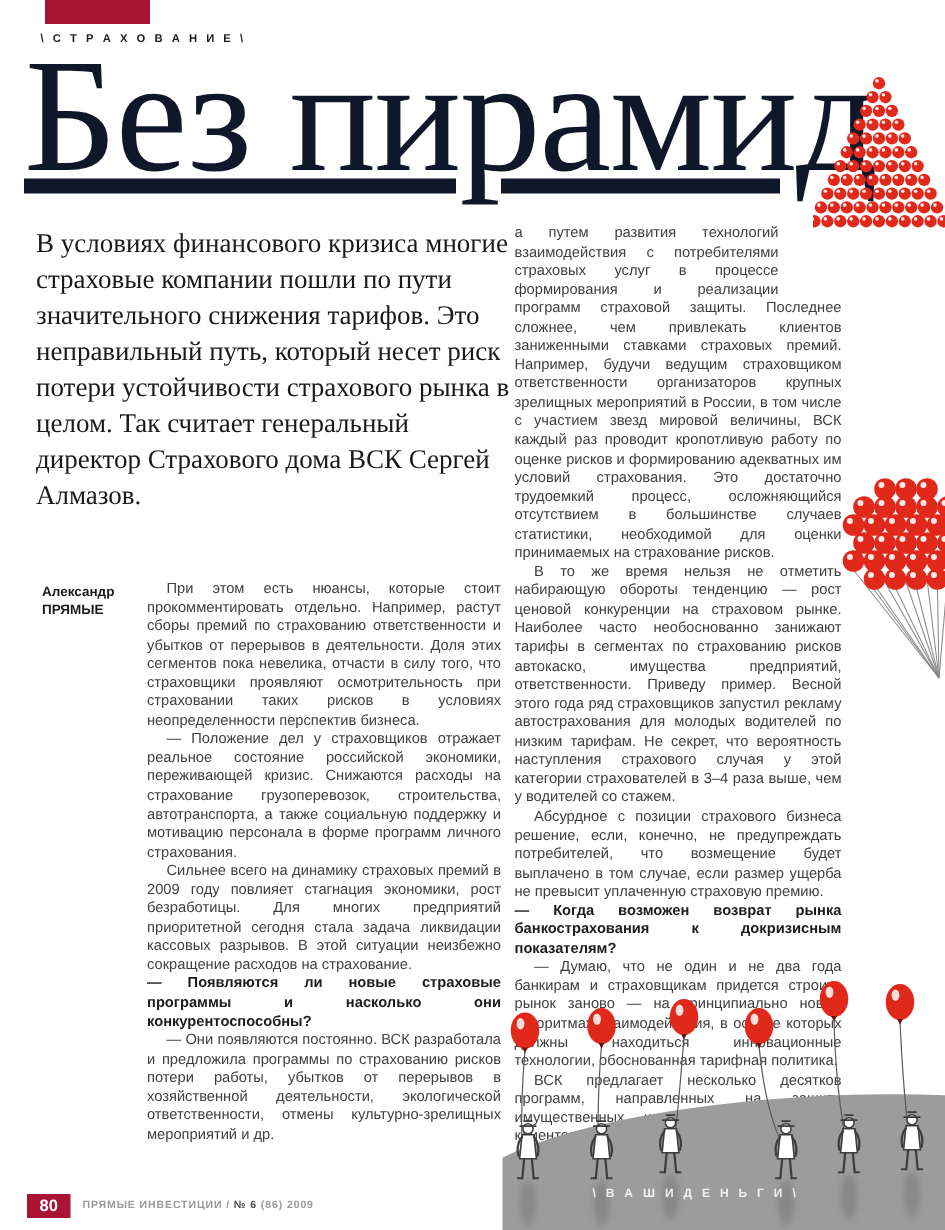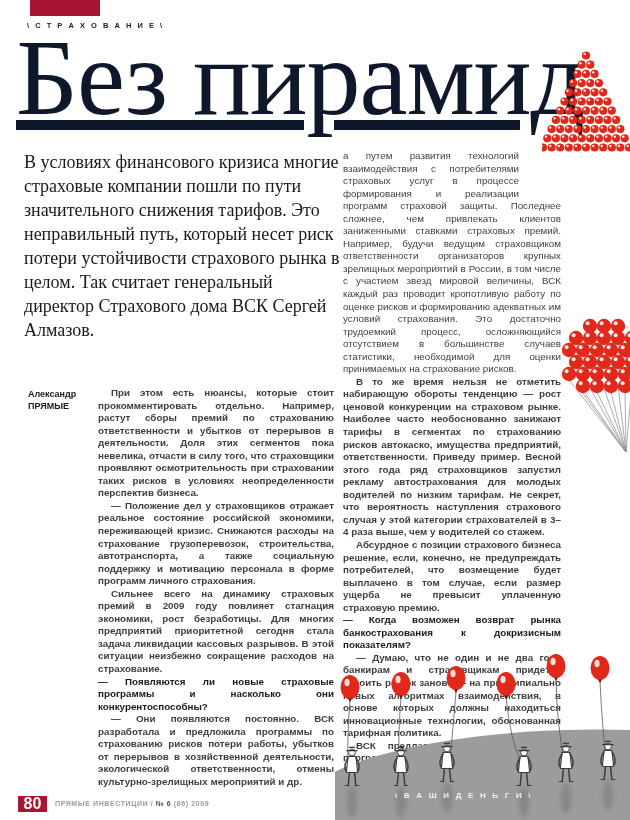--- a/index.html
+++ b/index.html
@@ -17,36 +17,36 @@
         font-family:"Liberation Serif",serif;font-size:18px;line-height:24px;color:#1c1a19;}
   
   .author{position:absolute;left:28px;top:389px;width:66px;font-size:9px;line-height:11.5px;
           font-weight:bold;color:#1a1a1a;}
   
   .col{position:absolute;font-size:9.8px;line-height:12.55px;color:#3f3f3f;}
   .col-left{left:98px;top:387px;width:236px;}
   .col-right{left:343px;top:150px;width:218px;}
   .col p{margin:0;text-align:justify;}
   .col p.question{font-weight:bold;color:#1c1c1c;}
-  .col p.answer{text-indent:13px;font-weight:bold;}
+  .col p.answer{text-indent:13px;}
   .wrap-spacer{float:right;width:42px;height:38px;}
   
   .pyramid{position:absolute;left:542px;top:50px;width:88px;height:104px;z-index:3;}
   .bunch{position:absolute;left:556px;top:318px;width:74px;height:140px;}
   .scene{position:absolute;left:335px;top:640px;width:295px;height:180px;}
   .limb{stroke:#3d3d3d;stroke-width:1.5;fill:none;stroke-linecap:round;}
   .limb2{stroke:#3d3d3d;stroke-width:1.2;fill:none;stroke-linecap:round;}
   .coat{fill:#ffffff;stroke:#3d3d3d;stroke-width:1.1;}
   .skin{fill:#ffffff;stroke:#3d3d3d;stroke-width:1;}
   .scene-label{font-family:"Liberation Sans",sans-serif;font-size:8px;font-weight:bold;
                letter-spacing:2.2px;fill:#ffffff;opacity:0.85;}
   
   .footer{position:absolute;left:0;top:796px;width:630px;height:18px;}
   .pagenum-badge{position:absolute;left:18px;top:0;width:29px;height:16px;background:#a81431;
-                 color:#fff;font-size:16px;font-weight:bold;text-align:center;line-height:16px;}
+                 color:#fff;font-size:11px;font-weight:bold;text-align:center;line-height:16px;}
   .mag-line{position:absolute;left:55px;top:4px;font-size:7px;letter-spacing:0.6px;color:#9a9a9a;
             font-weight:bold;white-space:nowrap;}
   .mag-line .issue{color:#4a4a4a;}
 </style>
 </head>
 <body>
 
 <div class="page">
 
   <div class="section-bar"></div>

